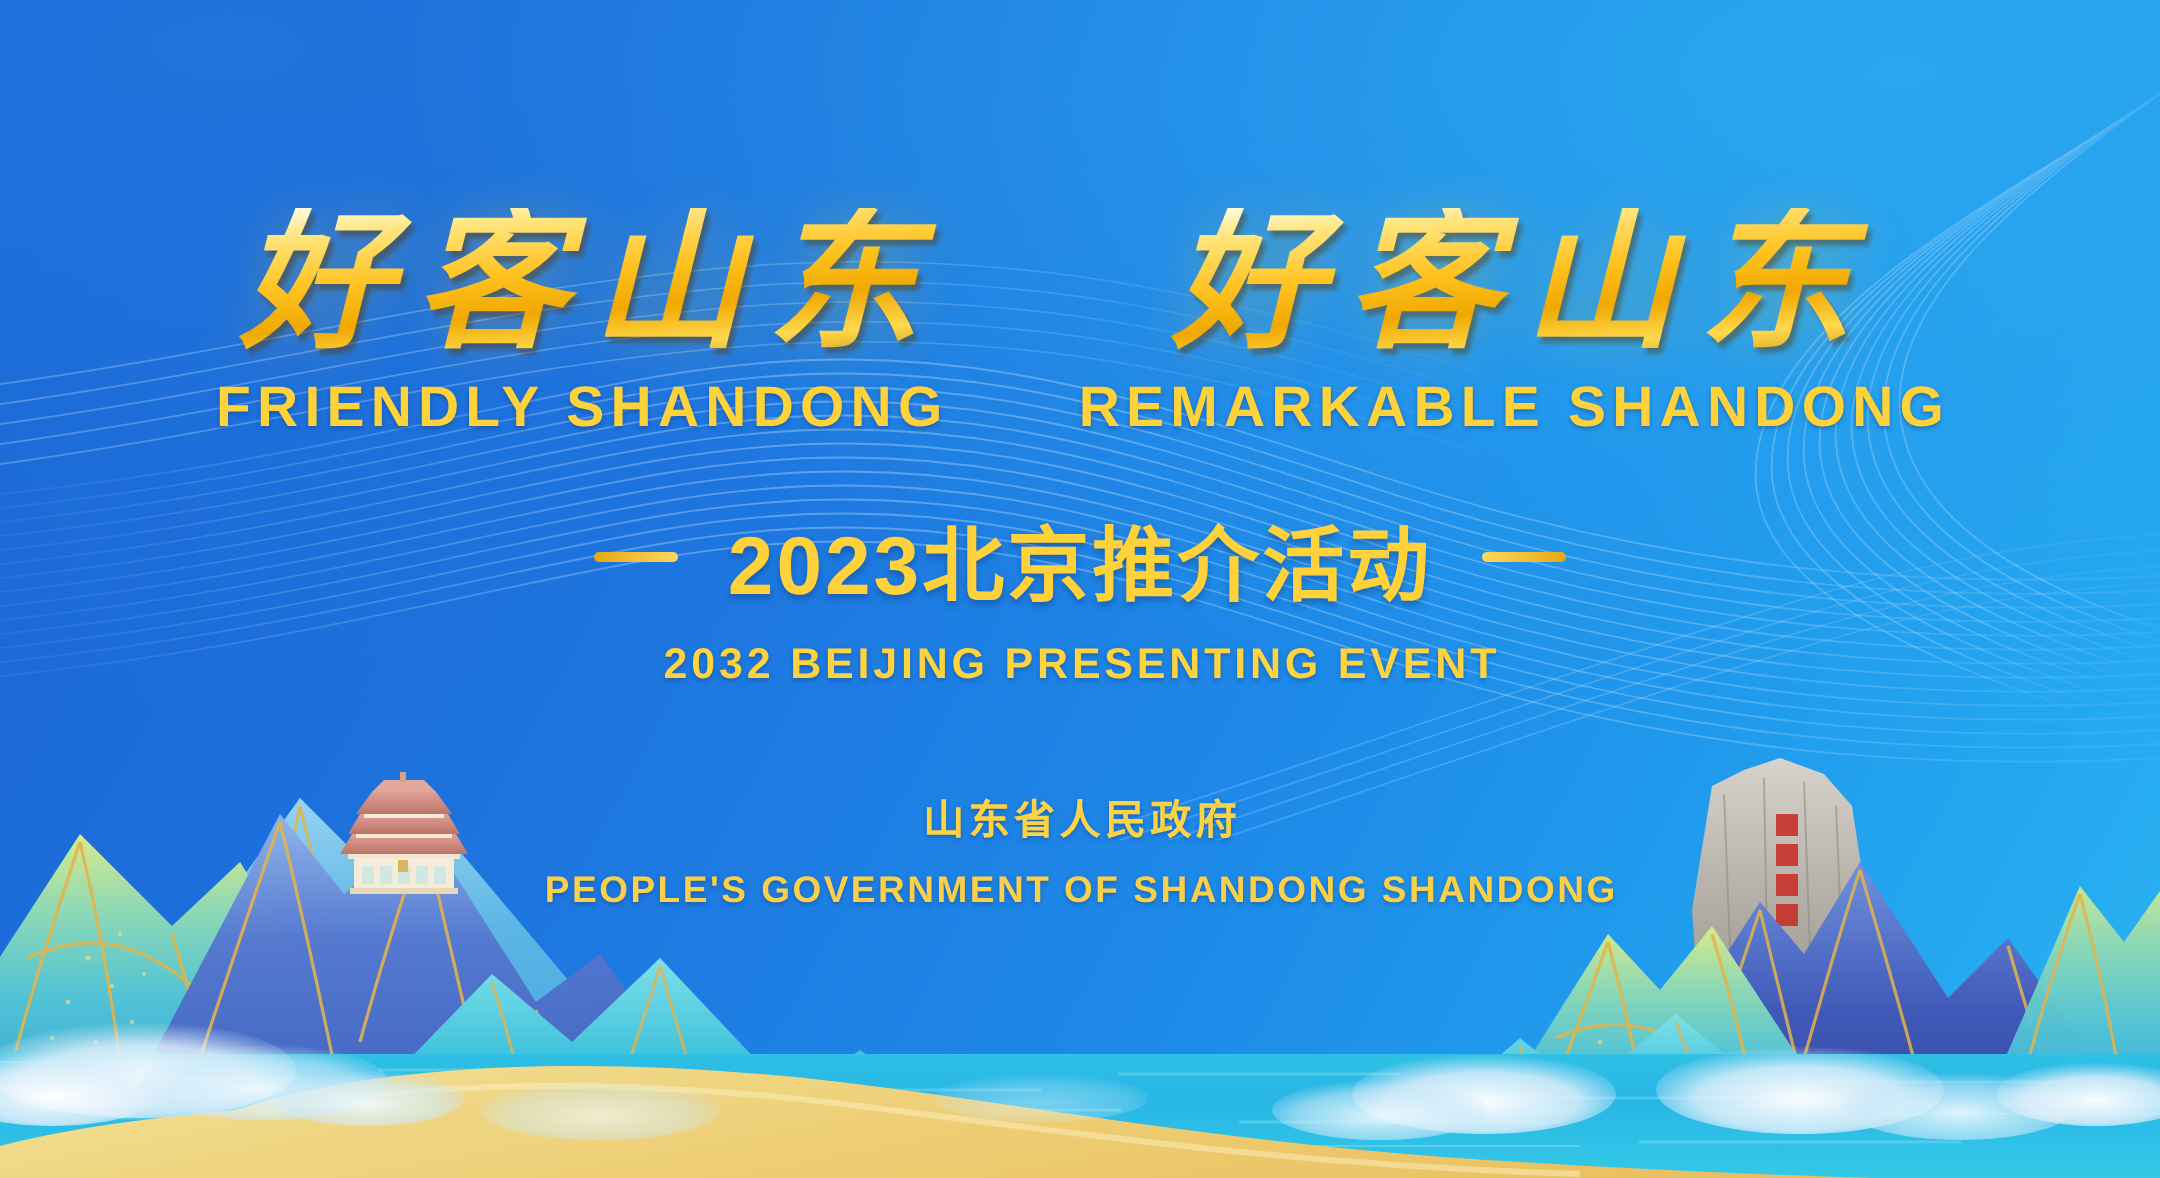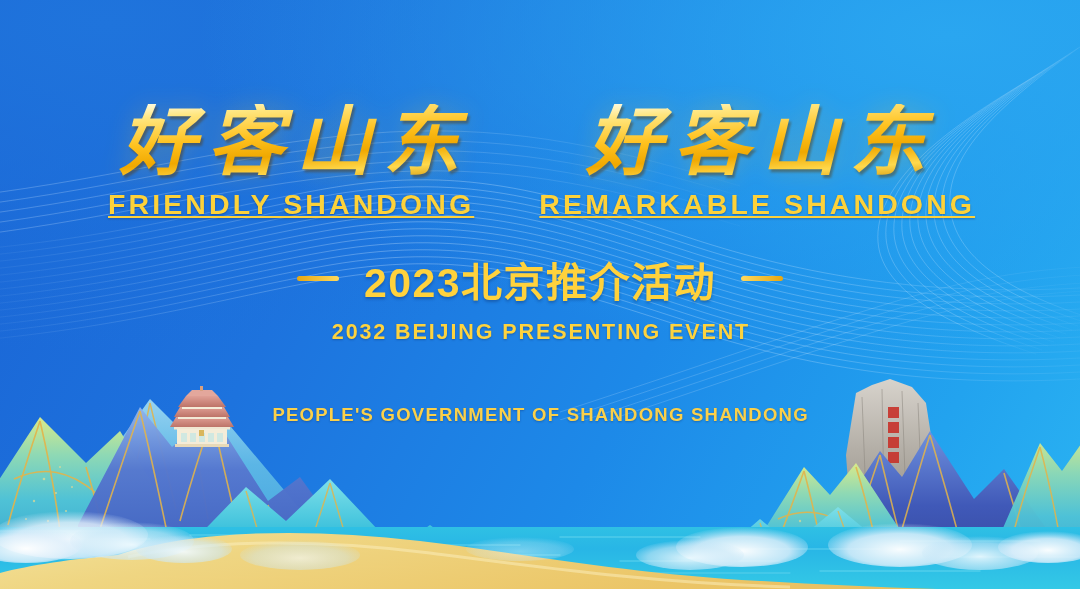--- a/index.html
+++ b/index.html
@@ -53,21 +53,20 @@
     filter:drop-shadow(2px 3px 1px rgba(88,52,0,.42)) drop-shadow(0 0 12px rgba(255,200,40,.22));
     white-space:nowrap;
   }
   .en-title{
     margin-top:6px;
     font-size:28.5px; font-weight:700;
     letter-spacing:3.1px; text-indent:3.1px;
     color:#fdd23a;
     white-space:nowrap;
     text-shadow:0 1px 2px rgba(20,50,110,.45);
-    text-decoration:underline;
   }
 
   .event-row{
     margin-top:28px;
     display:flex; align-items:center; justify-content:center; gap:25px;
   }
   .rule{
     width:42px; height:5px; border-radius:3px;
     background:linear-gradient(90deg,#e7a711,#ffd95e);
   }
@@ -422,17 +421,18 @@
     </div>
 
     <div class="event-row">
       <span class="rule"></span>
       <span class="event-cn">2023北京推介活动</span>
       <span class="rule right"></span>
     </div>
     <div class="event-en">2032 BEIJING PRESENTING EVENT</div>
 
     <div class="org-block">
+      <div class="org-cn">山东省人民政府</div>
       <div class="org-en">PEOPLE'S GOVERNMENT OF SHANDONG SHANDONG</div>
     </div>
 
   </div>
 </div>
 
 </body></html>

